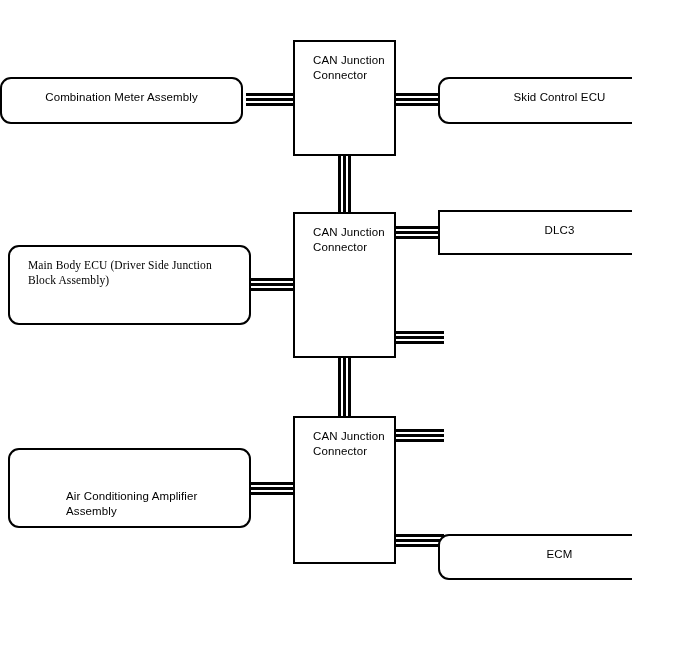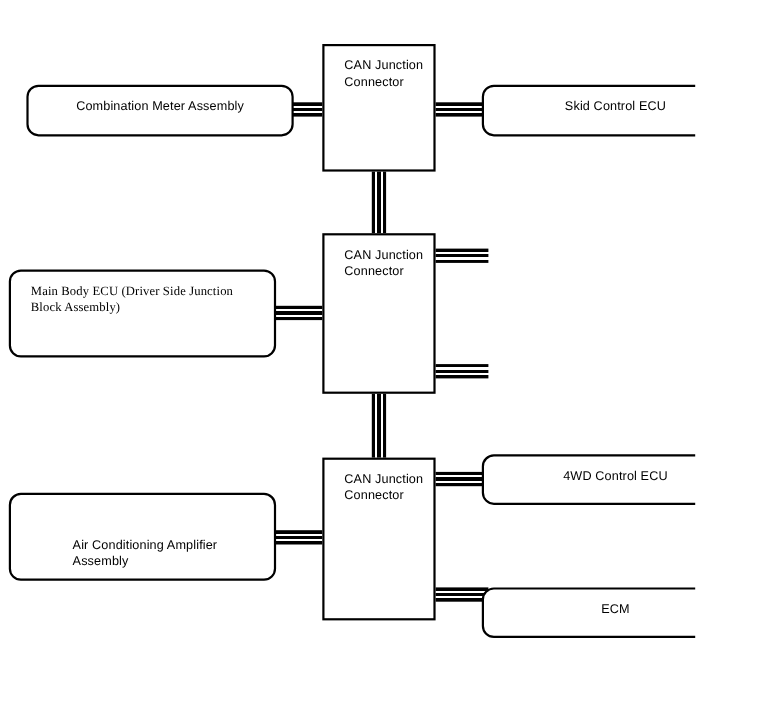--- a/index.html
+++ b/index.html
@@ -109,41 +109,41 @@
   <div class="node square" style="left:293px; top:212px; width:103px; height:146px;">
     <div class="node-label lbl-left">CAN Junction
 Connector</div>
   </div>
 
   <div class="node square" style="left:293px; top:416px; width:103px; height:148px;">
     <div class="node-label lbl-left">CAN Junction
 Connector</div>
   </div>
 
-  <div class="node rounded" style="left:24px; top:77px; width:243px; height:47px;">
+  <div class="node rounded" style="left:0; top:77px; width:243px; height:47px;">
     <div class="node-label lbl-center">Combination Meter Assembly</div>
   </div>
 
   <div class="node rounded" style="left:8px; top:245px; width:243px; height:80px;font-family:Liberation Serif, serif;">
     <div class="node-label lbl-left">Main Body ECU (Driver Side Junction
 Block Assembly)</div>
   </div>
 
   <div class="node rounded" style="left:8px; top:448px; width:243px; height:80px;">
     <div class="node-label lbl-indent">Air Conditioning Amplifier
 Assembly</div>
   </div>
 
   <div class="node rounded" style="left:438px; top:77px; width:243px; height:47px;">
     <div class="node-label lbl-center">Skid Control ECU</div>
   </div>
 
+  <div class="node square" style="left:438px; top:210px; width:243px; height:45px;">
+    <div class="node-label lbl-center">DLC3</div>
+  </div>
 
 
-  <div class="node rounded" style="left:438px; top:413px; width:243px; height:46px;">
-    <div class="node-label lbl-center">4WD Control ECU</div>
-  </div>
 
   <div class="node rounded" style="left:438px; top:518px; width:243px; height:46px;margin-top:16px;">
     <div class="node-label lbl-center">ECM</div>
   </div>
 
 </div>
 
 </body></html>

